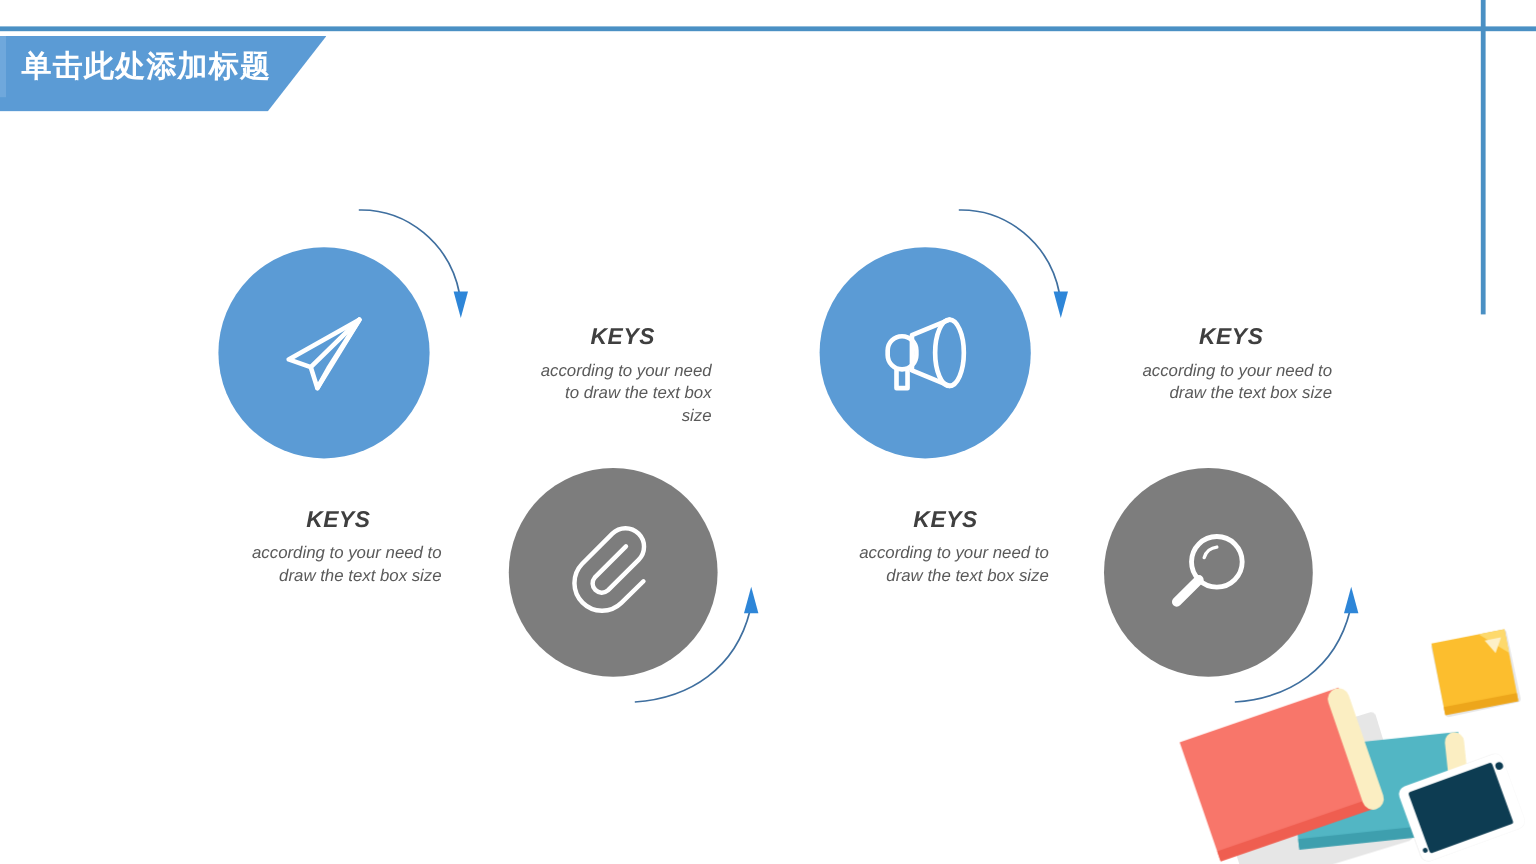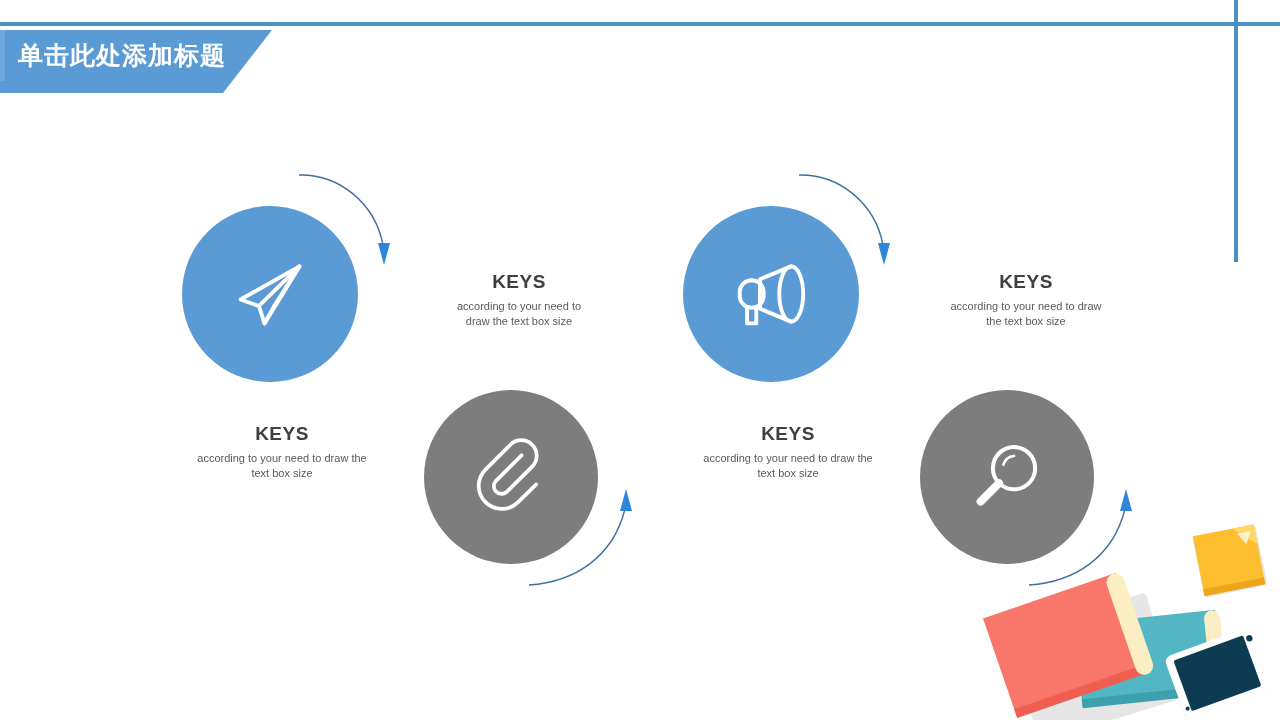--- a/index.html
+++ b/index.html
@@ -76,36 +76,37 @@
     align-items: center;
     justify-content: center;
   }
   .circle.blue { background: #5b9bd5; }
   .circle.gray { background: #7d7d7d; }
   .circle svg { display: block; }
 
   
   .keys-block {
     position: absolute;
+    font-style: italic;
   }
   .keys-title {
     font-size: 19px;
     font-weight: bold;
     color: #3f3f3f;
     text-align: center;
     letter-spacing: 0.5px;
     margin: 0 0 6px 0;
     line-height: 1.1;
   }
   .keys-body {
-    font-size: 11px;
+    font-size: 14px;
     color: #5a5a5a;
     line-height: 1.36;
     margin: 0;
-    text-align: center;
+    text-align: right;
   }
 
   
   .arrow-svg {
     position: absolute;
     overflow: visible;
   }
 
   
   .illus {

